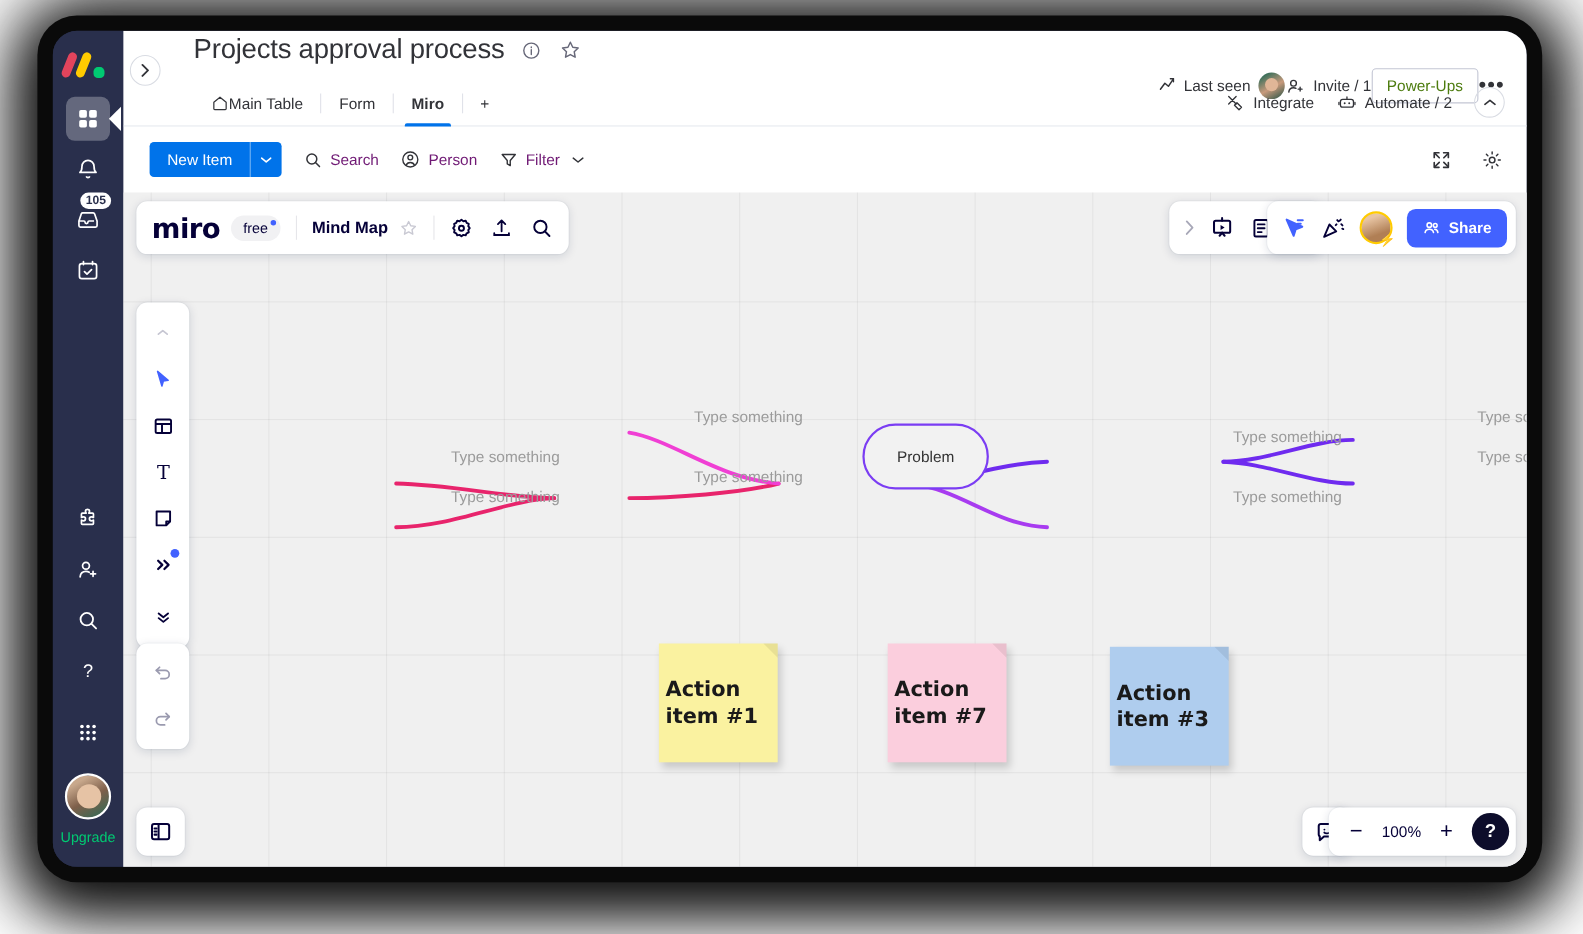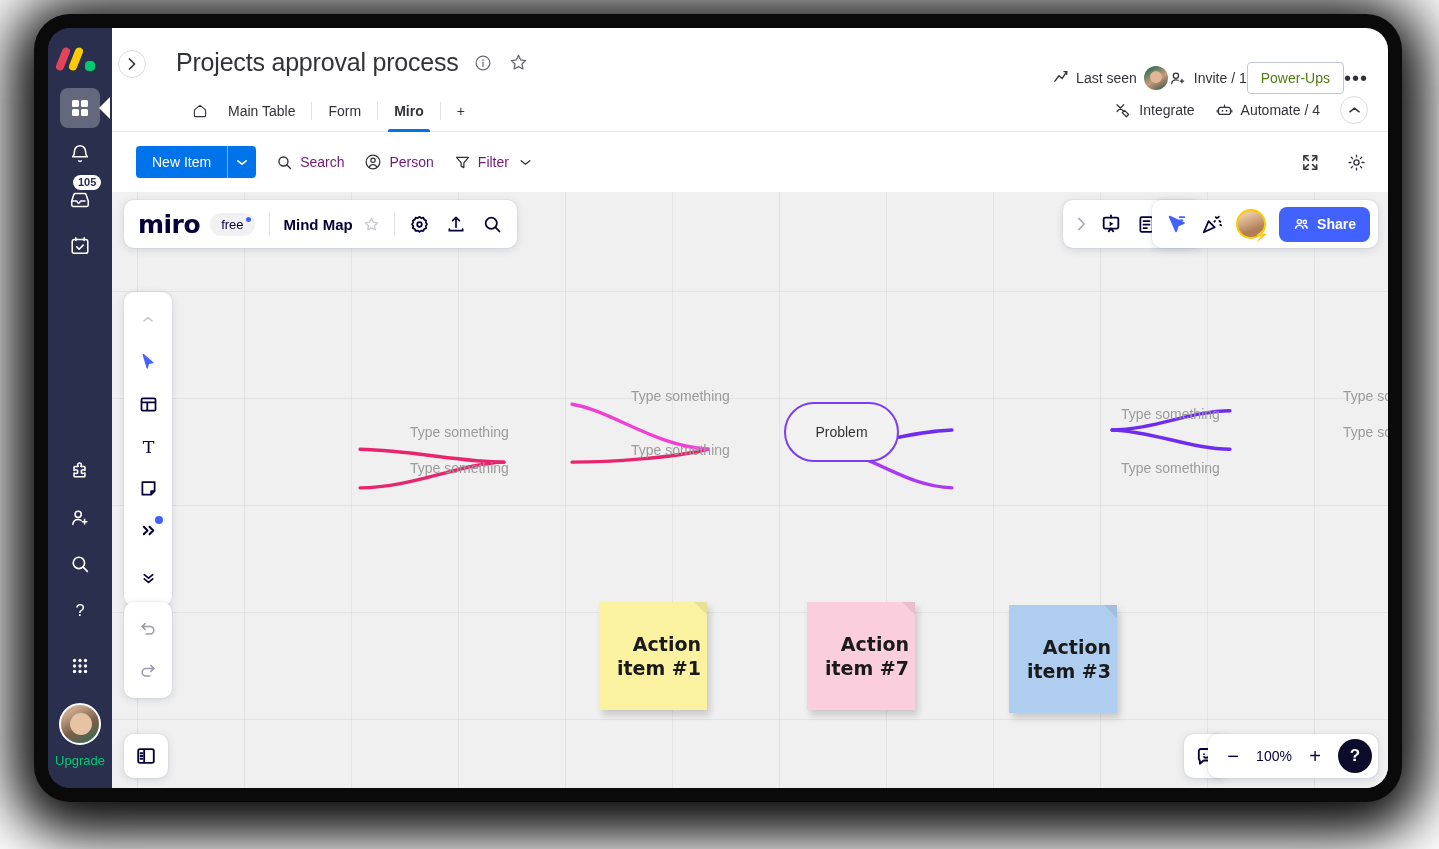--- a/index.html
+++ b/index.html
@@ -85,21 +85,21 @@
   }
 
   
   #main {
     flex: 1 1 auto; background: #ffffff;
     display: flex; flex-direction: column; min-width: 0;
     position: relative;
   }
 
   
-  #header { padding: 20px 24px 0 24px; position: relative; text-align: right; }
+  #header { padding: 3px 24px 0 24px; position: relative; text-align: right; }
   .collapse-btn {
     position: absolute; left: 6px; top: 22px;
     width: 28px; height: 28px; border-radius: 50%;
     border: 1px solid #d9dce3; background: #fff;
     display: flex; align-items: center; justify-content: center;
     color: #323338; font-size: 13px; cursor: pointer;
   }
   .title-row { display: flex; align-items: center; gap: 12px; padding-left: 40px; }
   #board-title { font-size: 25px; color: #323338; font-weight: normal; letter-spacing: -0.2px; }
   .icon-btn {
@@ -127,21 +127,21 @@
     background: #fff; cursor: pointer;
   }
   .dots { font-size: 20px; color: #323338; letter-spacing: 1px; cursor: pointer; line-height: 12px; }
 
   
   #tabs-row {
     display: flex; align-items: center; padding-left: 64px; padding-right: 20px;
     margin-top: 18px; border-bottom: 1px solid #e6e9ef; position: relative;
   }
   .tab {
-    display: flex; align-items: center; gap: 20px;
+    display: flex; align-items: center; gap: 0;
     padding: 8px 16px 12px 16px; font-size: 14px; color: #323338;
     cursor: pointer; position: relative;
   }
   .tab.active { font-weight: bold; }
   .tab.active::after {
     content: ""; position: absolute; left: 10px; right: 10px; bottom: -1px;
     height: 3px; background: #0073EA; border-radius: 2px 2px 0 0;
   }
   .tab-sep { width: 1px; height: 18px; background: #e0e2e9; margin-bottom: 4px; }
   .tabs-right {
@@ -290,21 +290,21 @@
     border: 2.5px solid #7B3DF3; border-radius: 30px;
     background: #F2F2F2;
     display: flex; align-items: center; justify-content: center;
     font-size: 14px; color: #333333;
   }
 
   
   .sticky {
     position: absolute; width: 108px; height: 108px;
     display: flex; align-items: center; justify-content: center;
-    text-align: right; font-size: 19px; font-weight: bold;
+    text-align: left; font-size: 19px; font-weight: bold;
     color: #1a1a1a; line-height: 1.28;
     box-shadow: 3px 5px 7px rgba(0,0,0,0.17);
     padding: 0 6px;
     font-family: "DejaVu Sans", sans-serif;
   }
   .sticky::after {
     content: ""; position: absolute; right: 0; top: 0;
     border-width: 0 13px 13px 0; border-style: solid;
     border-color: transparent rgba(0,0,0,0.07) transparent transparent;
   }
@@ -477,21 +477,21 @@
           </svg>
           <span>Integrate</span>
         </div>
         <div class="head-item">
           <svg width="19" height="19" viewBox="0 0 24 24" fill="none" stroke="#323338" stroke-width="1.5">
             <rect x="4.5" y="8" width="15" height="9" rx="2.6"></rect>
             <circle cx="9.4" cy="12.4" r="1.1" fill="#323338" stroke="none"></circle>
             <circle cx="14.6" cy="12.4" r="1.1" fill="#323338" stroke="none"></circle>
             <path d="M12 8V5.2M2.8 11.4v2.6M21.2 11.4v2.6" stroke-linecap="round"></path>
           </svg>
-          <span>Automate / 4</span>
+          <span>Automate / 2</span>
         </div>
         <div class="circ-btn">
           <svg width="11" height="8" viewBox="0 0 12 8" fill="none" stroke="#323338" stroke-width="1.6">
             <path d="M1 6l5-4 5 4" stroke-linecap="round" stroke-linejoin="round"></path>
           </svg>
         </div>
       </div>
     </div>
 
     <div id="toolbar">

